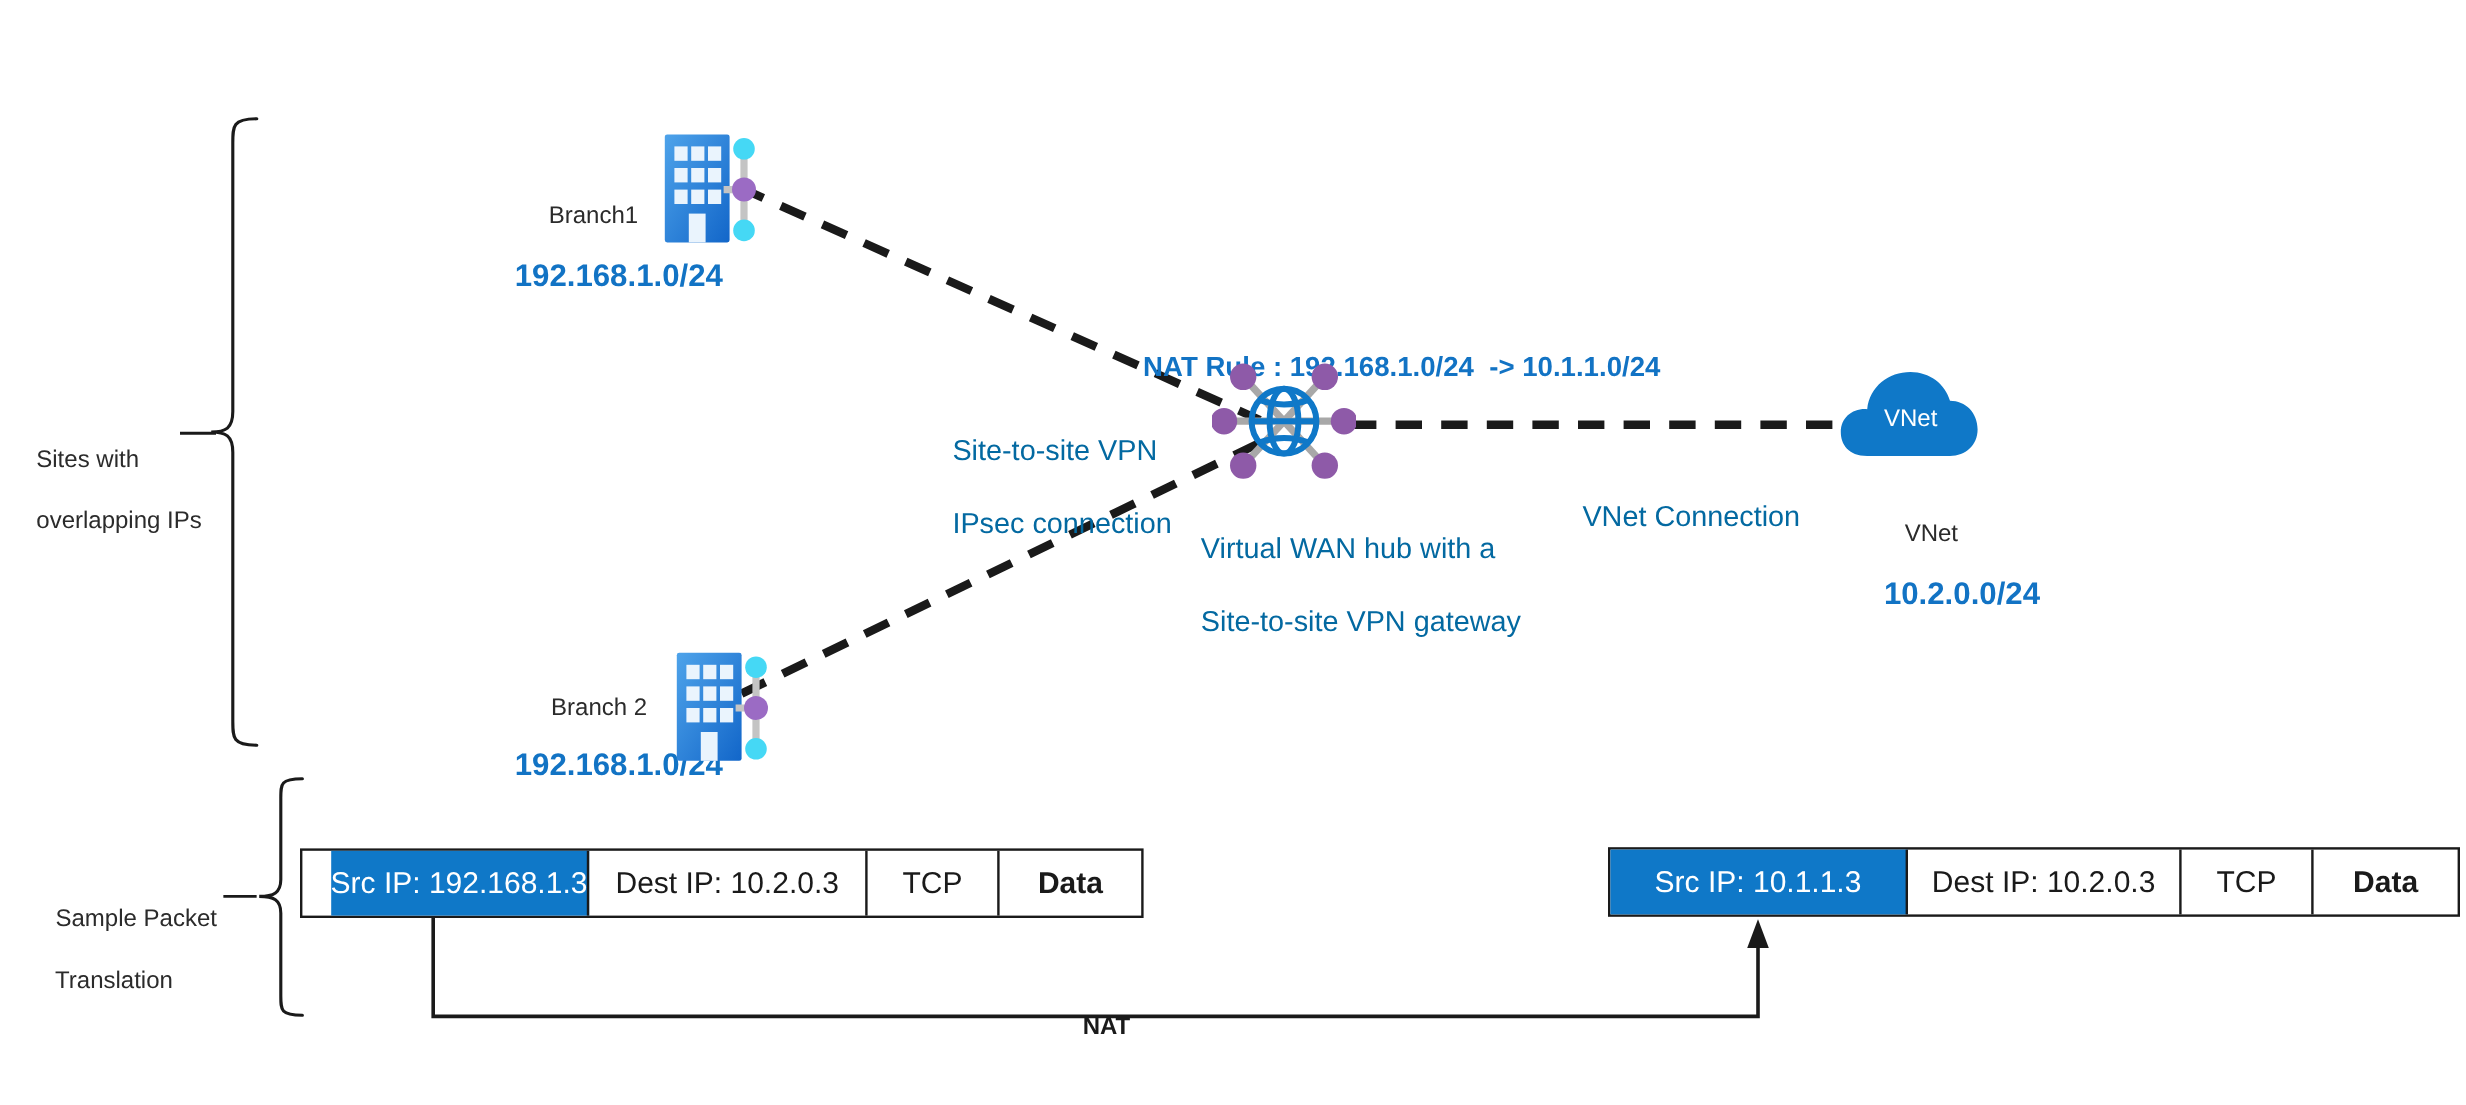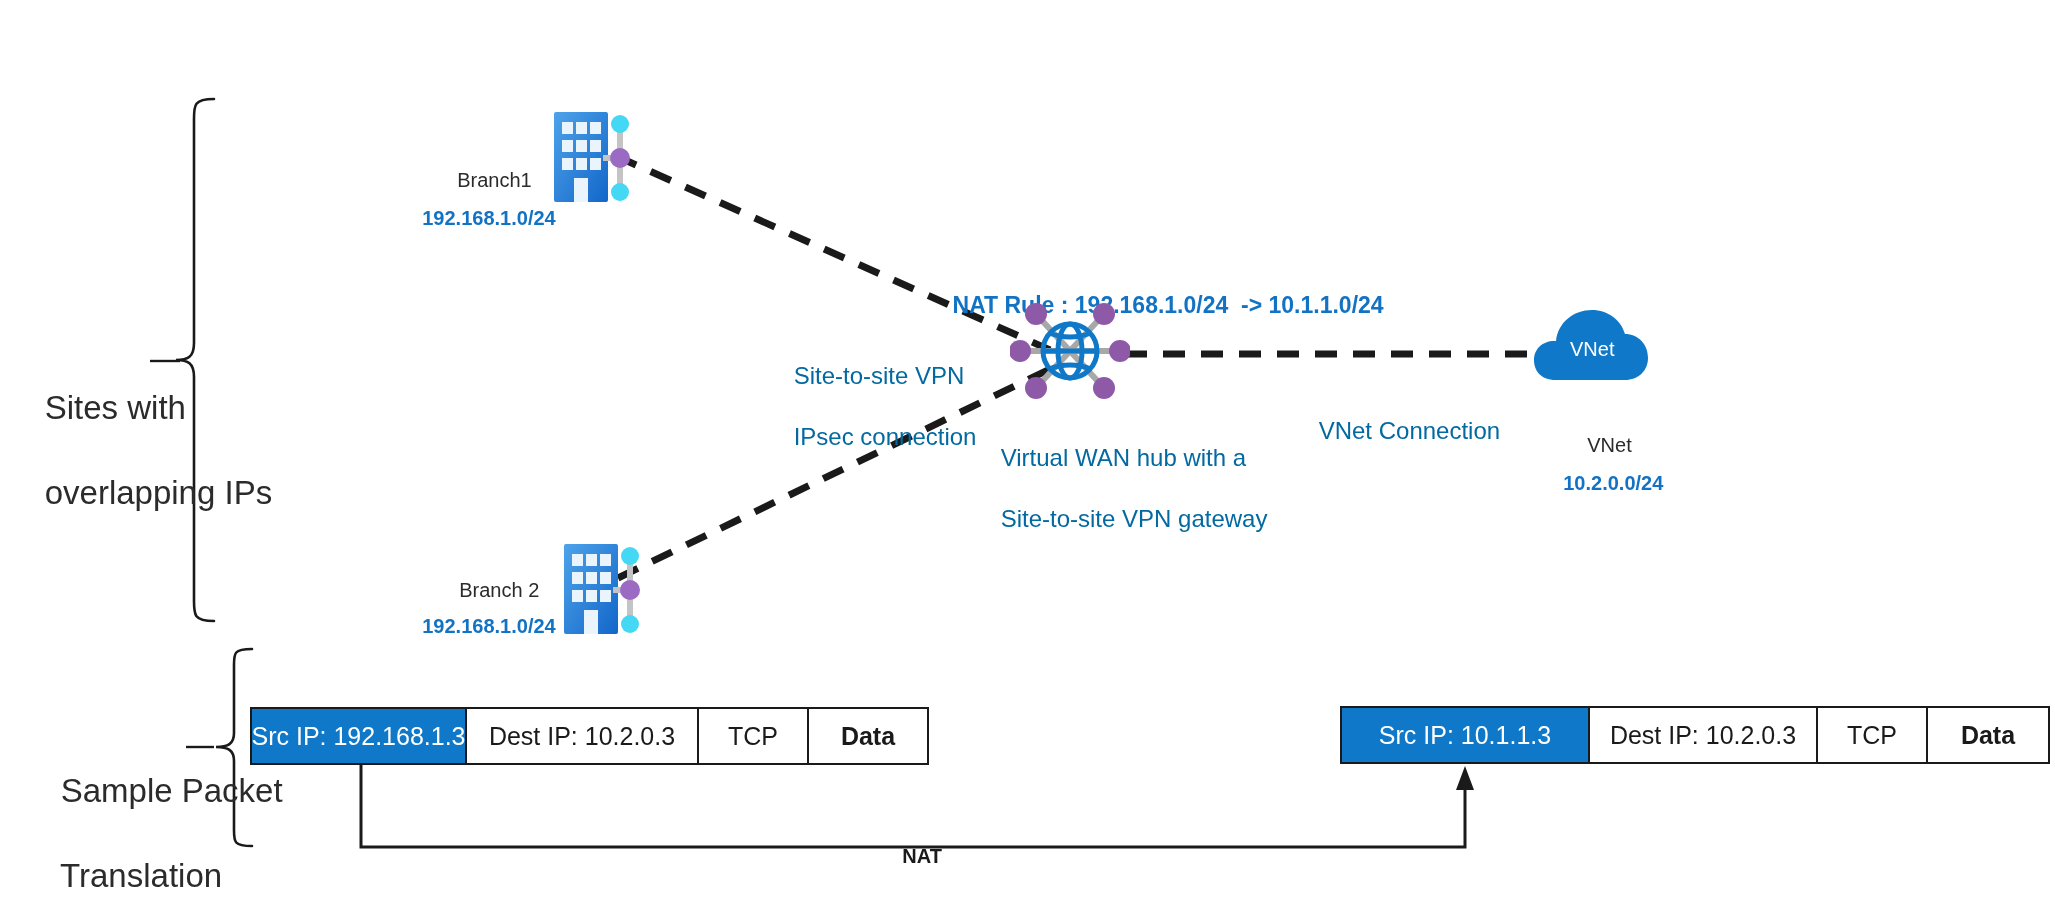--- a/index.html
+++ b/index.html
@@ -23,26 +23,26 @@
 
   .lbl {
     position: absolute;
     font-family: "Liberation Sans", sans-serif;
     color: #2b2b2b;
     white-space: pre;
     line-height: 1.28;
   }
   .lbl.node-name { font-size: 20px; }
   .lbl.cidr {
-    font-size: 20px;
+    font-size: 26px;
     font-weight: bold;
     color: #1273c4;
   }
   .lbl.conn { font-size: 24px; color: #0369a1; }
-  .lbl.bracket-label { font-size: 33px; color: #2b2b2b; }
+  .lbl.bracket-label { font-size: 20px; color: #2b2b2b; }
   .lbl.natrule {
     font-size: 23px;
     font-weight: bold;
     color: #1273c4;
   }
   .lbl.nat-flow {
     font-size: 20px;
     font-weight: bold;
     color: #1a1a1a;
   }
@@ -253,21 +253,21 @@
              L 26 185 C 26 197 26 201 44 201" fill="none" stroke="#1a1a1a" stroke-width="2.6" stroke-linecap="round"></path>
   </svg>
   <div class="lbl bracket-label" style="left:24px; top:728px; width:200px;">
     <span>Sample Packet</span><br>
     <span>Translation</span>
   </div>
   <svg class="abs" style="left:186px; top:744px;" width="28" height="6" viewBox="0 0 28 6">
     <line x1="0" y1="3" x2="28" y2="3" stroke="#1a1a1a" stroke-width="2.4"></line>
   </svg>
 
-  <div class="packet" style="left:250px; top:707px;">
+  <div class="packet" style="left:250px; top:707px;padding-left:24px;">
     <div class="cell src" style="width:215px;">Src IP: 192.168.1.3</div>
     <div class="cell" style="width:232px;">Dest IP: 10.2.0.3</div>
     <div class="cell" style="width:110px;">TCP</div>
     <div class="cell data" style="width:118px;">Data</div>
   </div>
 
   <div class="packet" style="left:1340px; top:706px;">
     <div class="cell src" style="width:248px;">Src IP: 10.1.1.3</div>
     <div class="cell" style="width:228px;">Dest IP: 10.2.0.3</div>
     <div class="cell" style="width:110px;">TCP</div>

